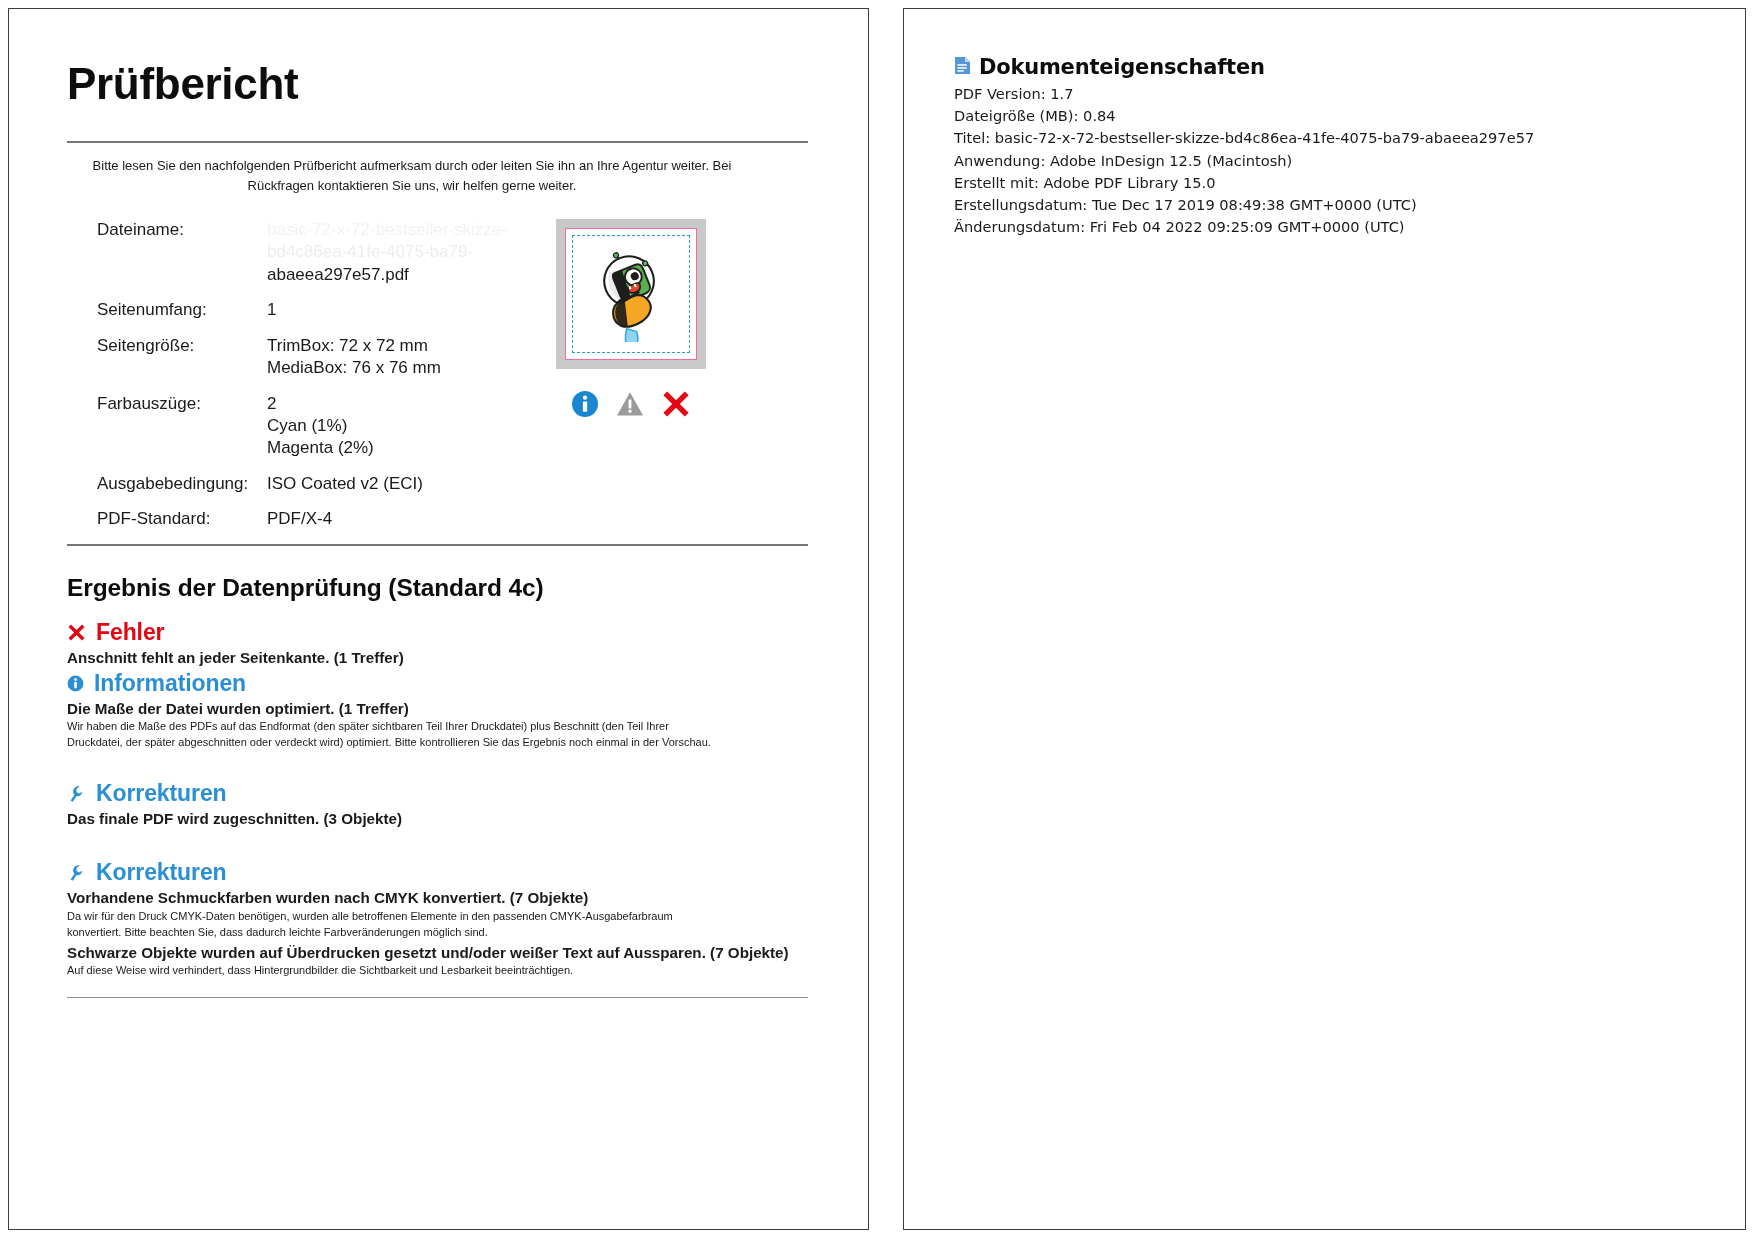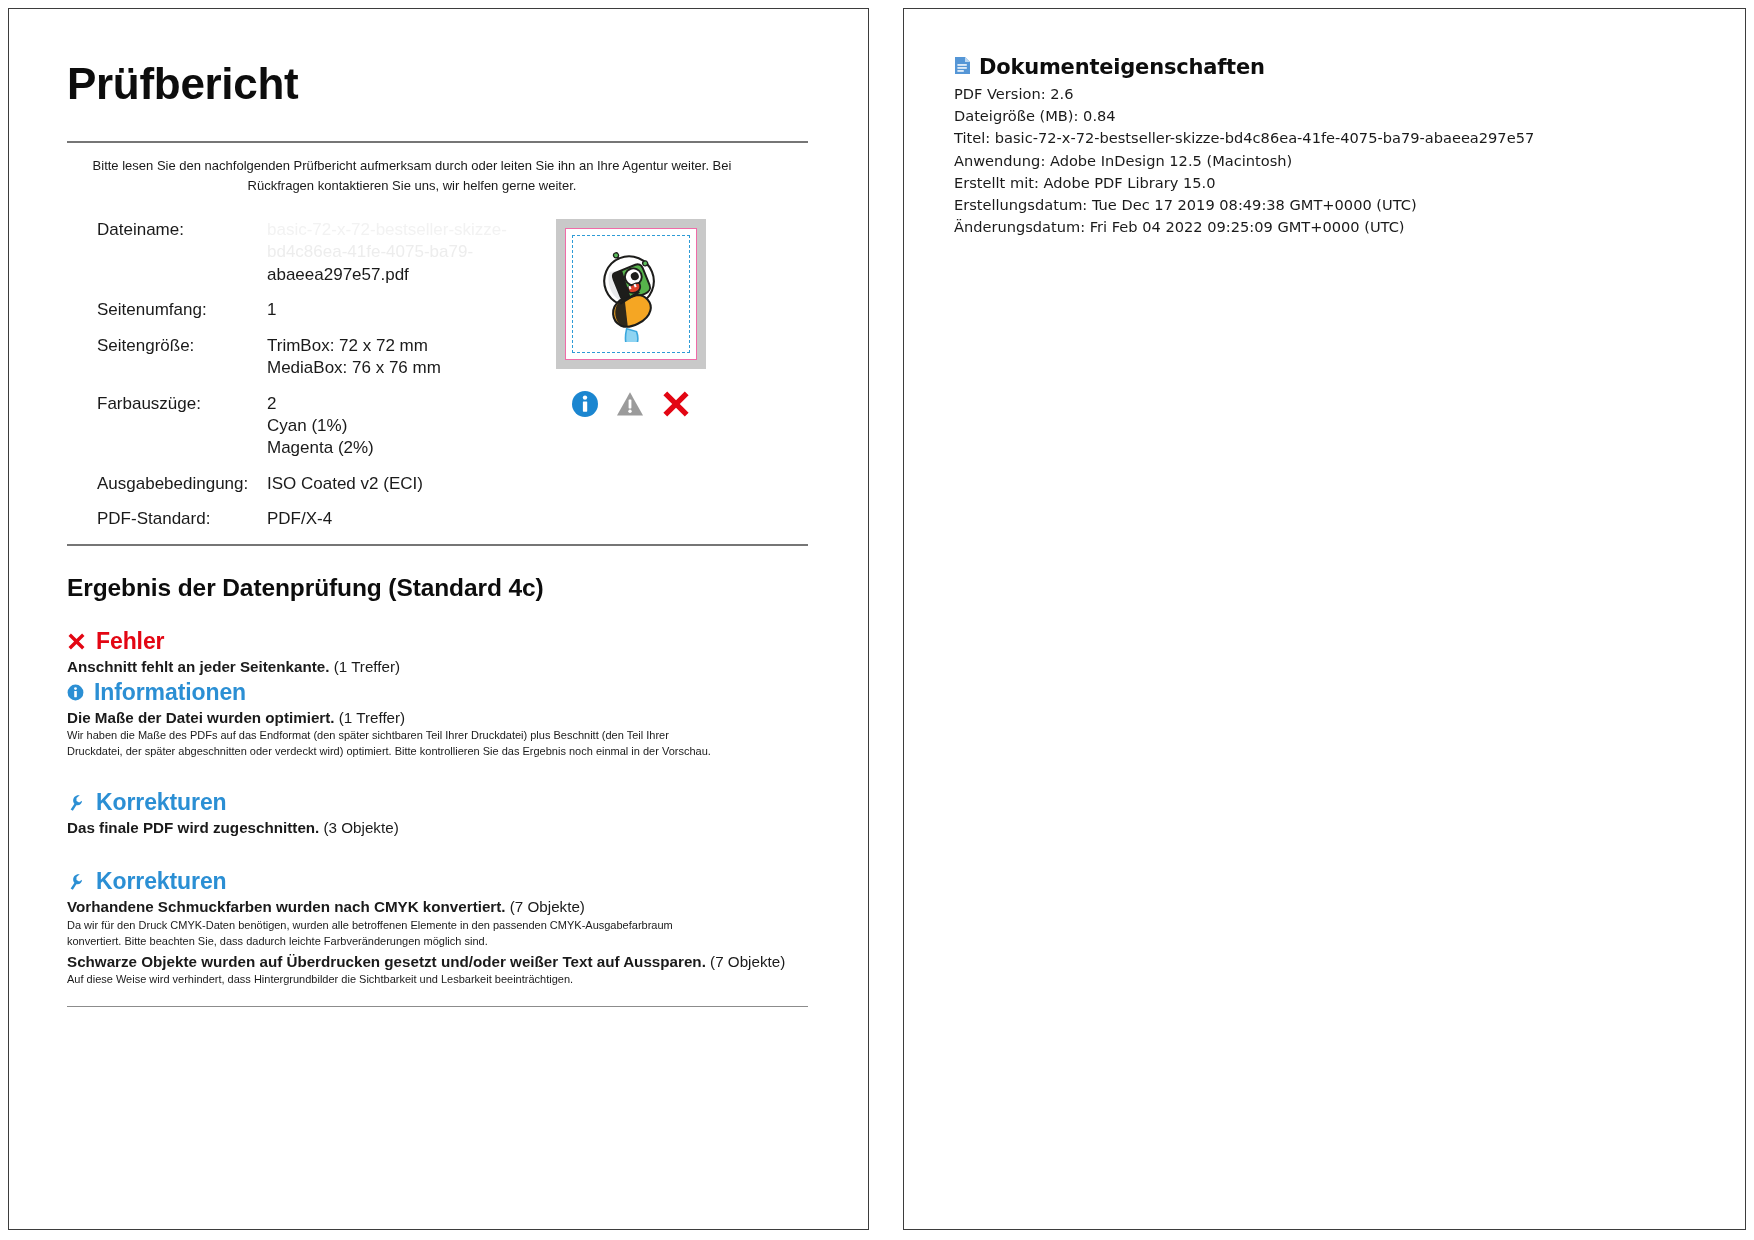--- a/index.html
+++ b/index.html
@@ -144,21 +144,21 @@
   }
   .status-icons svg { display: block; }
 
   
   .results {
     margin-top: 22px;
   }
   .results-title {
     font-size: 24.5px;
     font-weight: 700;
-    margin: 28px 0 27px 0;
+    margin: 28px 0 18px 0;
     color: #0d0d0d;
     letter-spacing: -0.1px;
   }
 
   .block { margin-bottom: 2px; }
   .block-head {
     display: flex;
     align-items: center;
     gap: 10px;
     margin: 0 0 2px 0;
@@ -174,21 +174,21 @@
   .h-info    { color: #2b8fd4; }
   .h-fix     { color: #2b8fd4; }
 
   .finding {
     font-size: 15.2px;
     line-height: 1.42;
     margin: 1px 0 0 0;
     color: #1a1a1a;
   }
   .finding b { font-weight: 700; }
-  .count { font-weight: 400; color: #1a1a1a; }
+  .count { font-weight: 700; color: #1a1a1a; }
   .body-text {
     font-size: 11px;
     line-height: 1.44;
     margin: 0;
     color: #1a1a1a;
     max-width: 660px;
   }
   .gap-lg { height: 28px; }
 
   .bottom-rule { margin-top: 18px; }
@@ -425,21 +425,21 @@
             <path d="M11 1 L16 6 H11 Z" fill="#bcd8f2"></path>
             <rect x="3.4" y="8.2" width="9.4" height="1.5" fill="#ffffff"></rect>
             <rect x="3.4" y="11.2" width="9.4" height="1.5" fill="#ffffff"></rect>
             <rect x="3.4" y="14.2" width="6.4" height="1.5" fill="#ffffff"></rect>
           </svg>
         </span>
         <span class="htext">Dokumenteigenschaften</span>
       </div>
 
       <div>
-        <div class="prop-line">PDF Version: 2.6</div>
+        <div class="prop-line">PDF Version: 1.7</div>
         <div class="prop-line">Dateigröße (MB): 0.84</div>
         <div class="prop-line">Titel: basic-72-x-72-bestseller-skizze-bd4c86ea-41fe-4075-ba79-abaeea297e57</div>
         <div class="prop-line">Anwendung: Adobe InDesign 12.5 (Macintosh)</div>
         <div class="prop-line">Erstellt mit: Adobe PDF Library 15.0</div>
         <div class="prop-line">Erstellungsdatum: Tue Dec 17 2019 08:49:38 GMT+0000 (UTC)</div>
         <div class="prop-line">Änderungsdatum: Fri Feb 04 2022 09:25:09 GMT+0000 (UTC)</div>
       </div>
     </div>
   </div>
 

